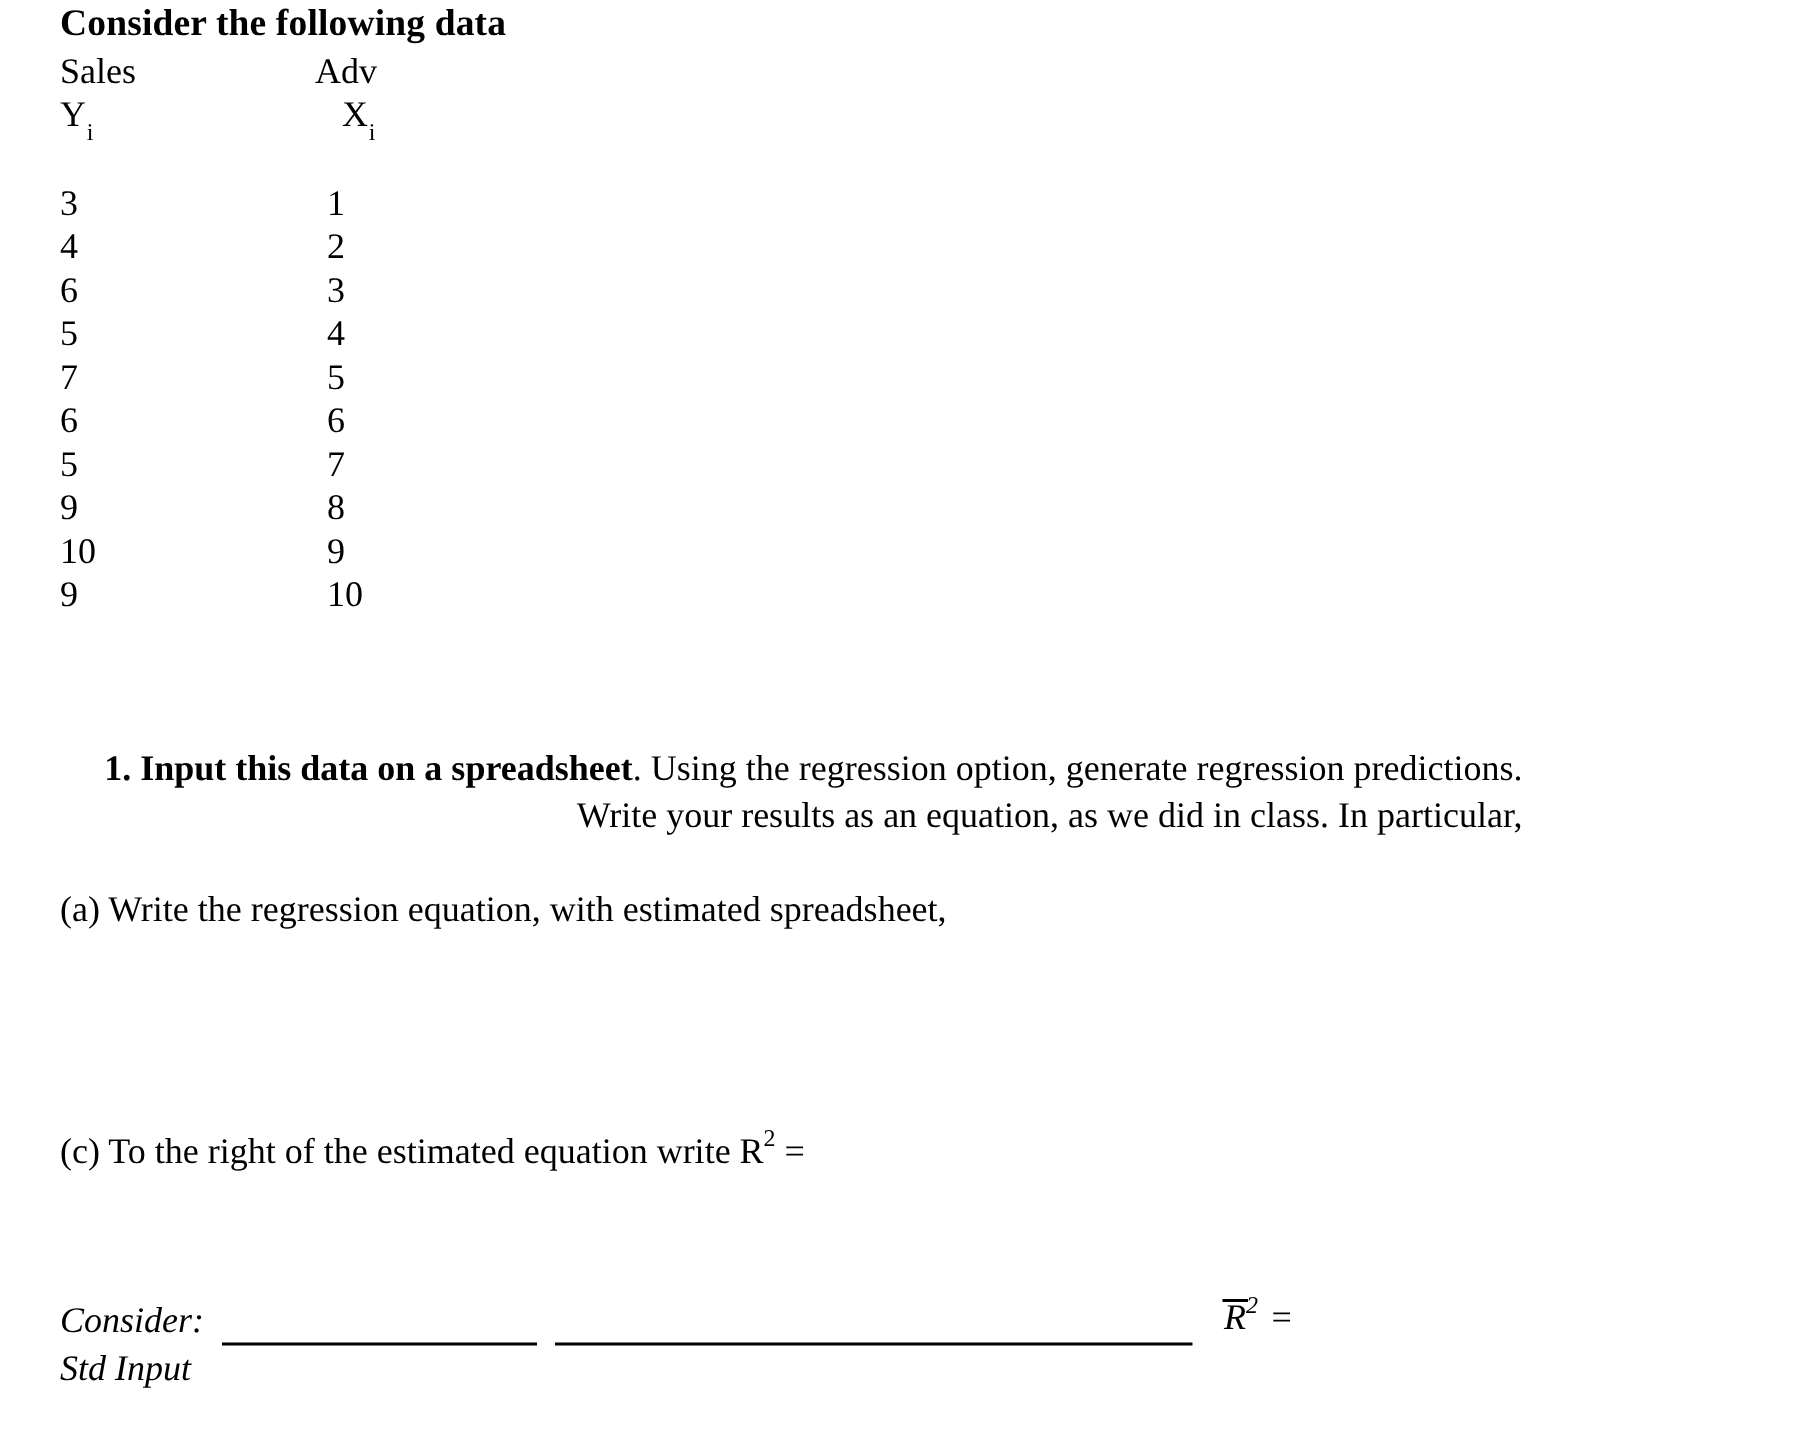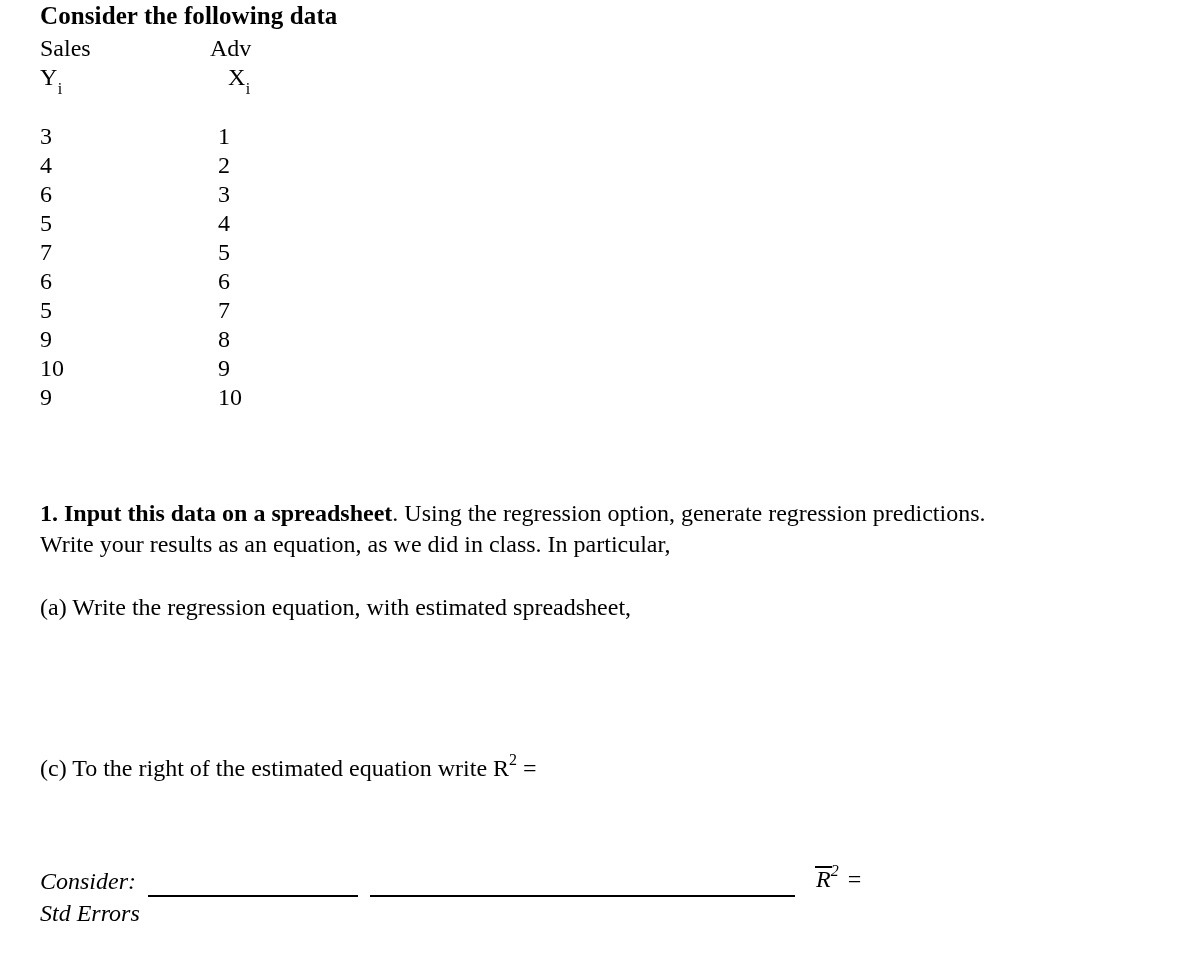--- a/index.html
+++ b/index.html
@@ -69,21 +69,21 @@
   .spacer-row { height: 30px; }
 
   
   .q-block {
     position: absolute;
     left: 40px;
     width: 975px;
     font-size: 24px;
     line-height: 31px;
   }
-  #q1 { top: 498px; }
+  #q1 { top: 498px; text-align: right; }
   #qa { top: 592px; }
   #qb { top: 654px; }
   #qc { top: 746px; }
   .b { font-weight: bold; }
   .sup {
     font-size: 16px;
     vertical-align: super;
     position: relative;
     top: -2px;
   }
@@ -212,19 +212,19 @@
 
   <div class="q-block" id="q1"><span class="b">1.  Input this data on a spreadsheet</span><span>.  Using the regression option, generate regression predictions.  Write your results as an equation, as we did in class. In particular,</span></div>
 
   <div class="q-block" id="qa">(a) Write the regression equation, with estimated spreadsheet,</div>
 
 
   <div class="q-block" id="qc"><span>(c) To the right of the estimated equation write R</span><span class="sup">2</span><span> =</span></div>
 
   <div class="answer-area">
     <span class="eq-label">Consider:</span>
-    <span class="se-label">Std Errors</span>
+    <span class="se-label">Std Input</span>
     <span class="rule rule-1"></span>
     <span class="rule rule-2"></span>
     <span class="rbar"><span class="overbar">R</span><span class="sup">2</span><span class="eq-sign">=</span></span>
   </div>
 
 </div>
 
 </body></html>

